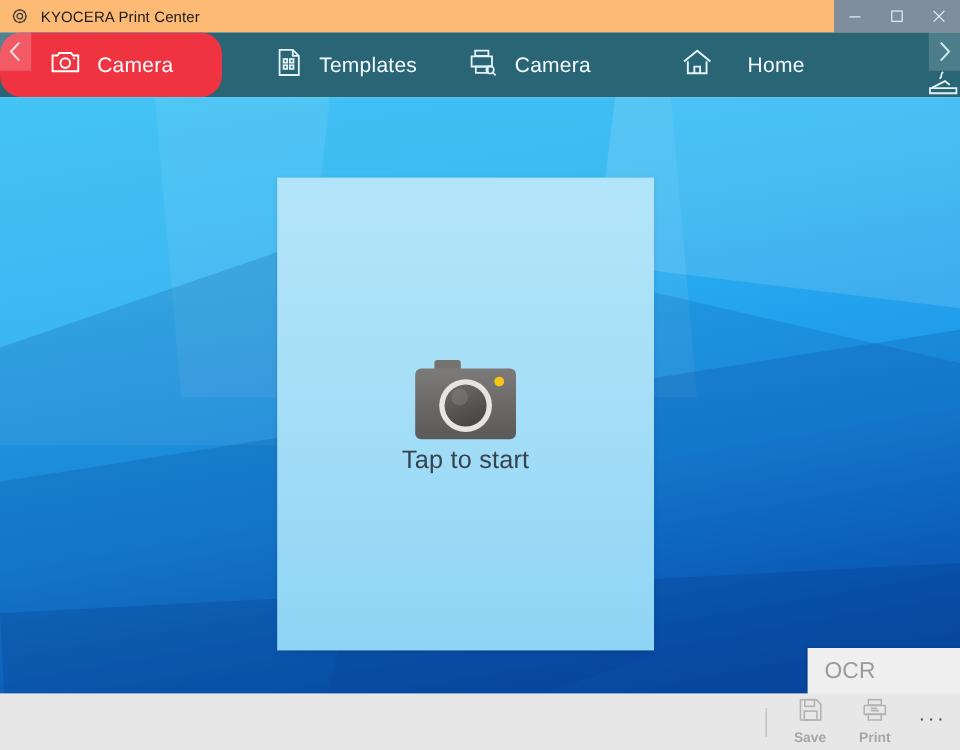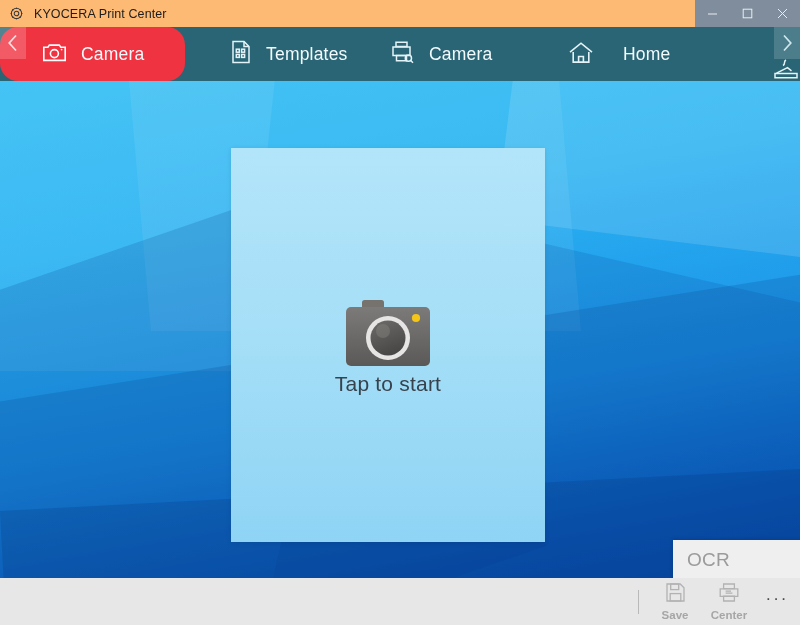--- a/index.html
+++ b/index.html
@@ -443,19 +443,19 @@
 
     <div class="tb-btn tb-disabled">
       <span class="tb-icon">
         <svg width="20" height="19" viewBox="0 0 20 19" fill="none" stroke="#b2b2b2" stroke-width="1.3">
           <path d="M4.6 1h10.8v4.6H4.6z"></path>
           <path d="M1.2 5.9h17.6v7.4H1.2z"></path>
           <path d="M4.6 13.1h10.8V18H4.6z"></path>
           <path d="M6.6 8.2h5.4M6.6 10.2h6.8"></path>
         </svg>
       </span>
-      <span class="tb-label">Center</span>
+      <span class="tb-label">Print</span>
     </div>
 
     <div class="tb-more">···</div>
   </div>
 
 </div>
 
 </body></html>

